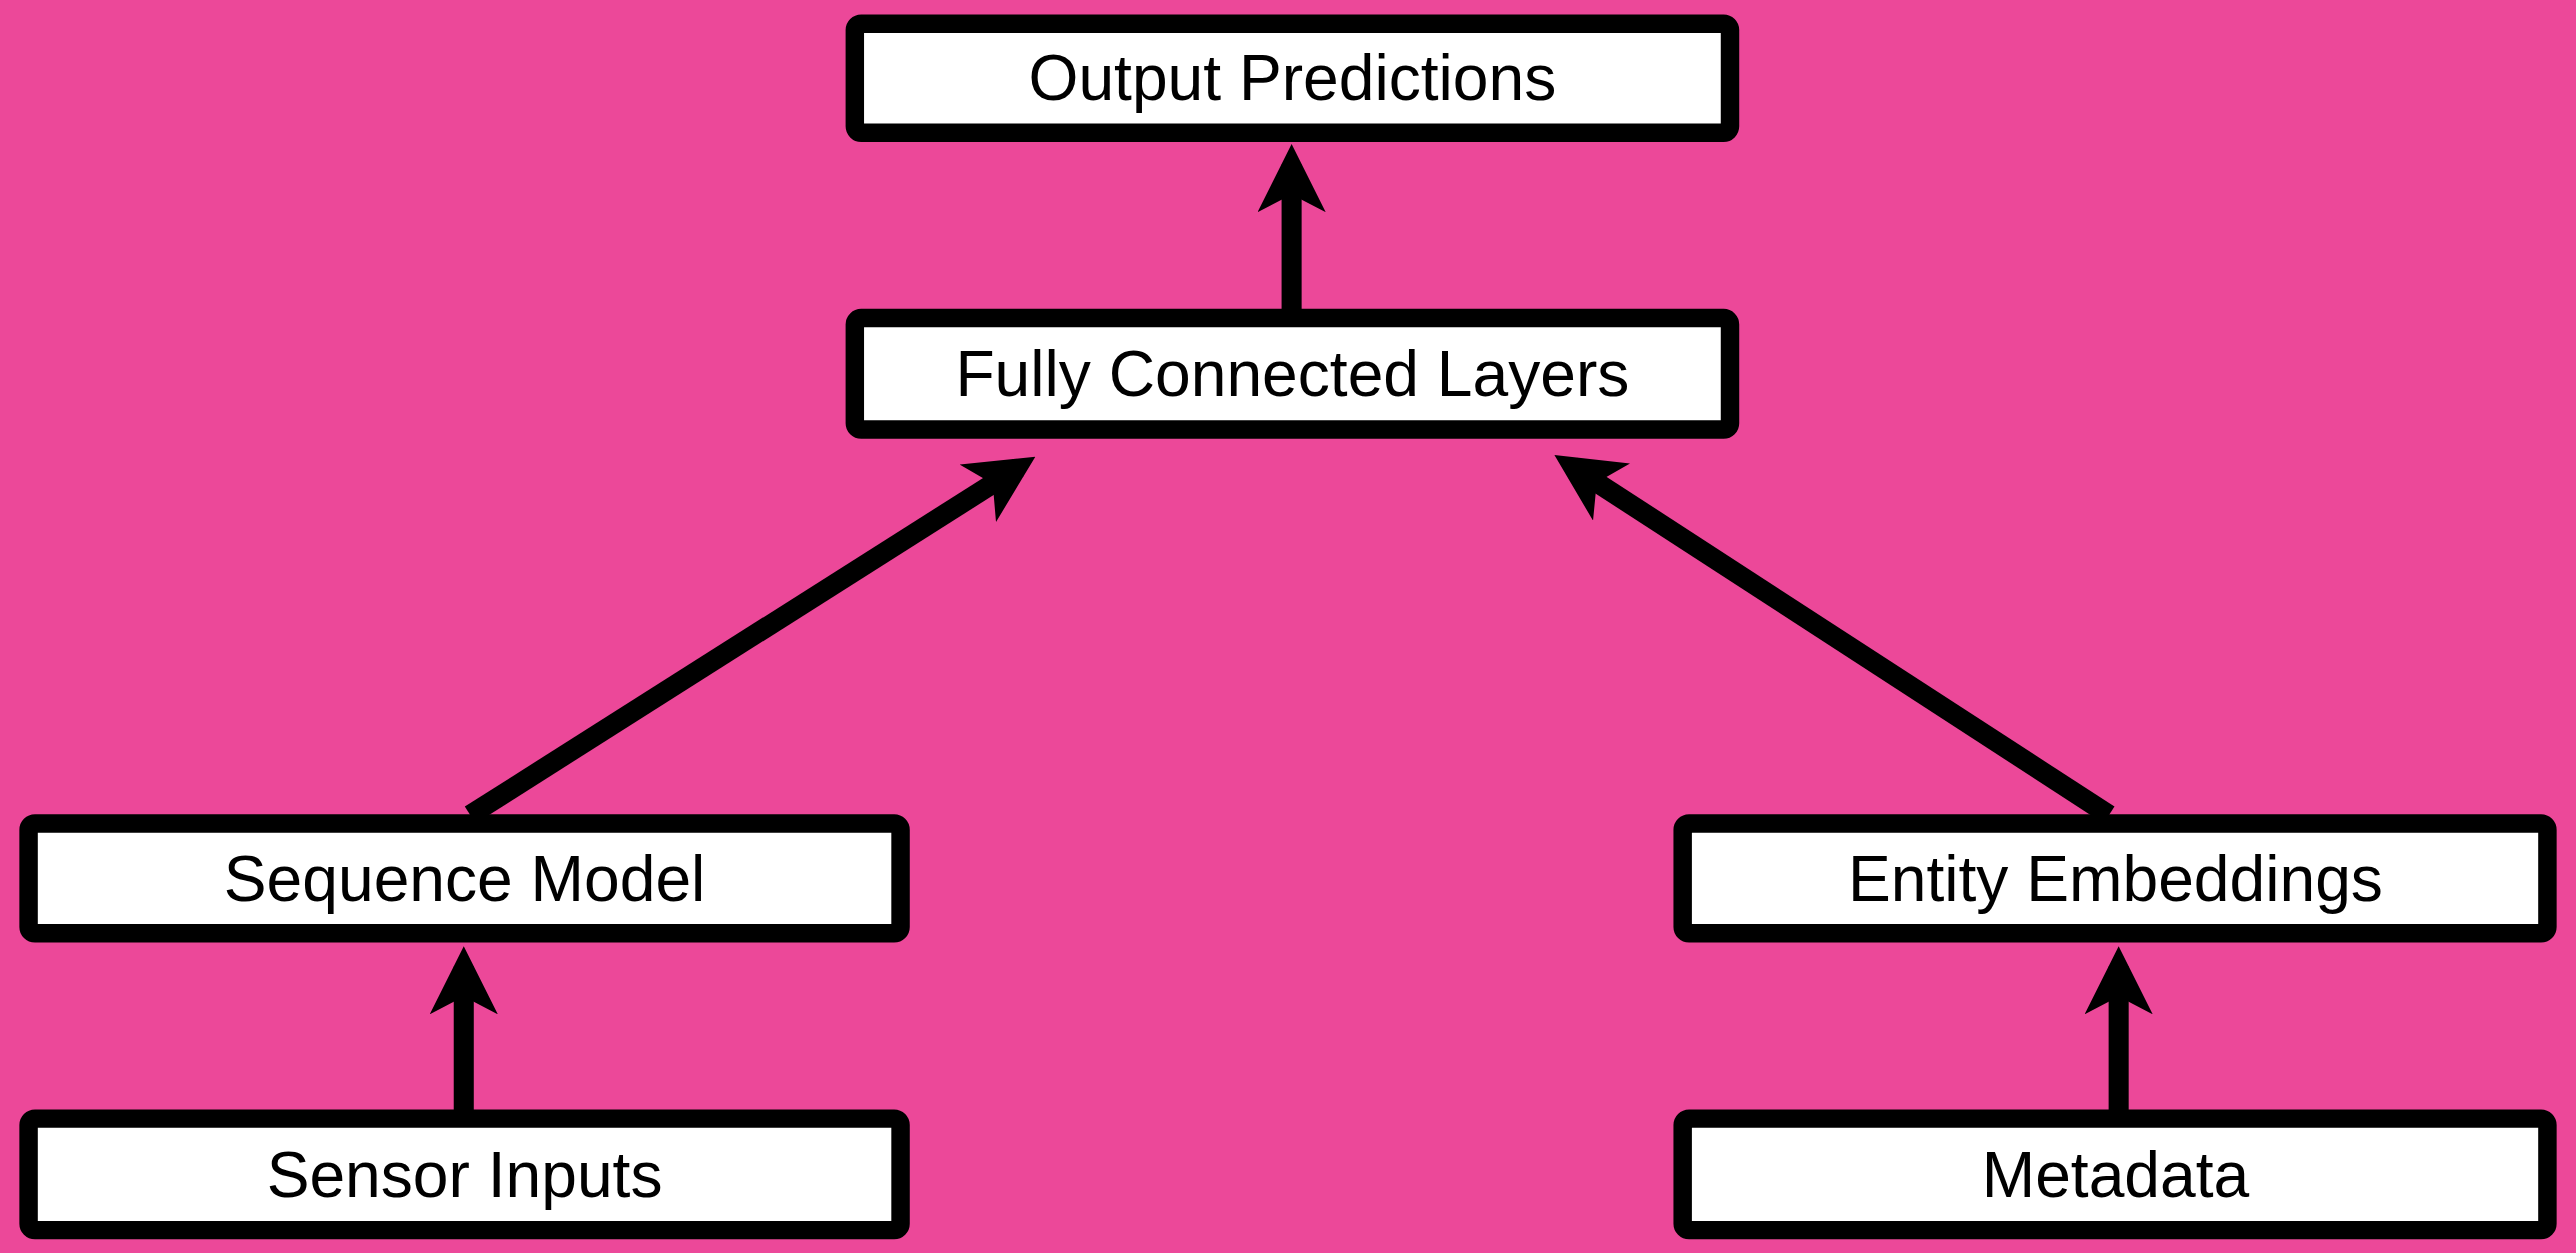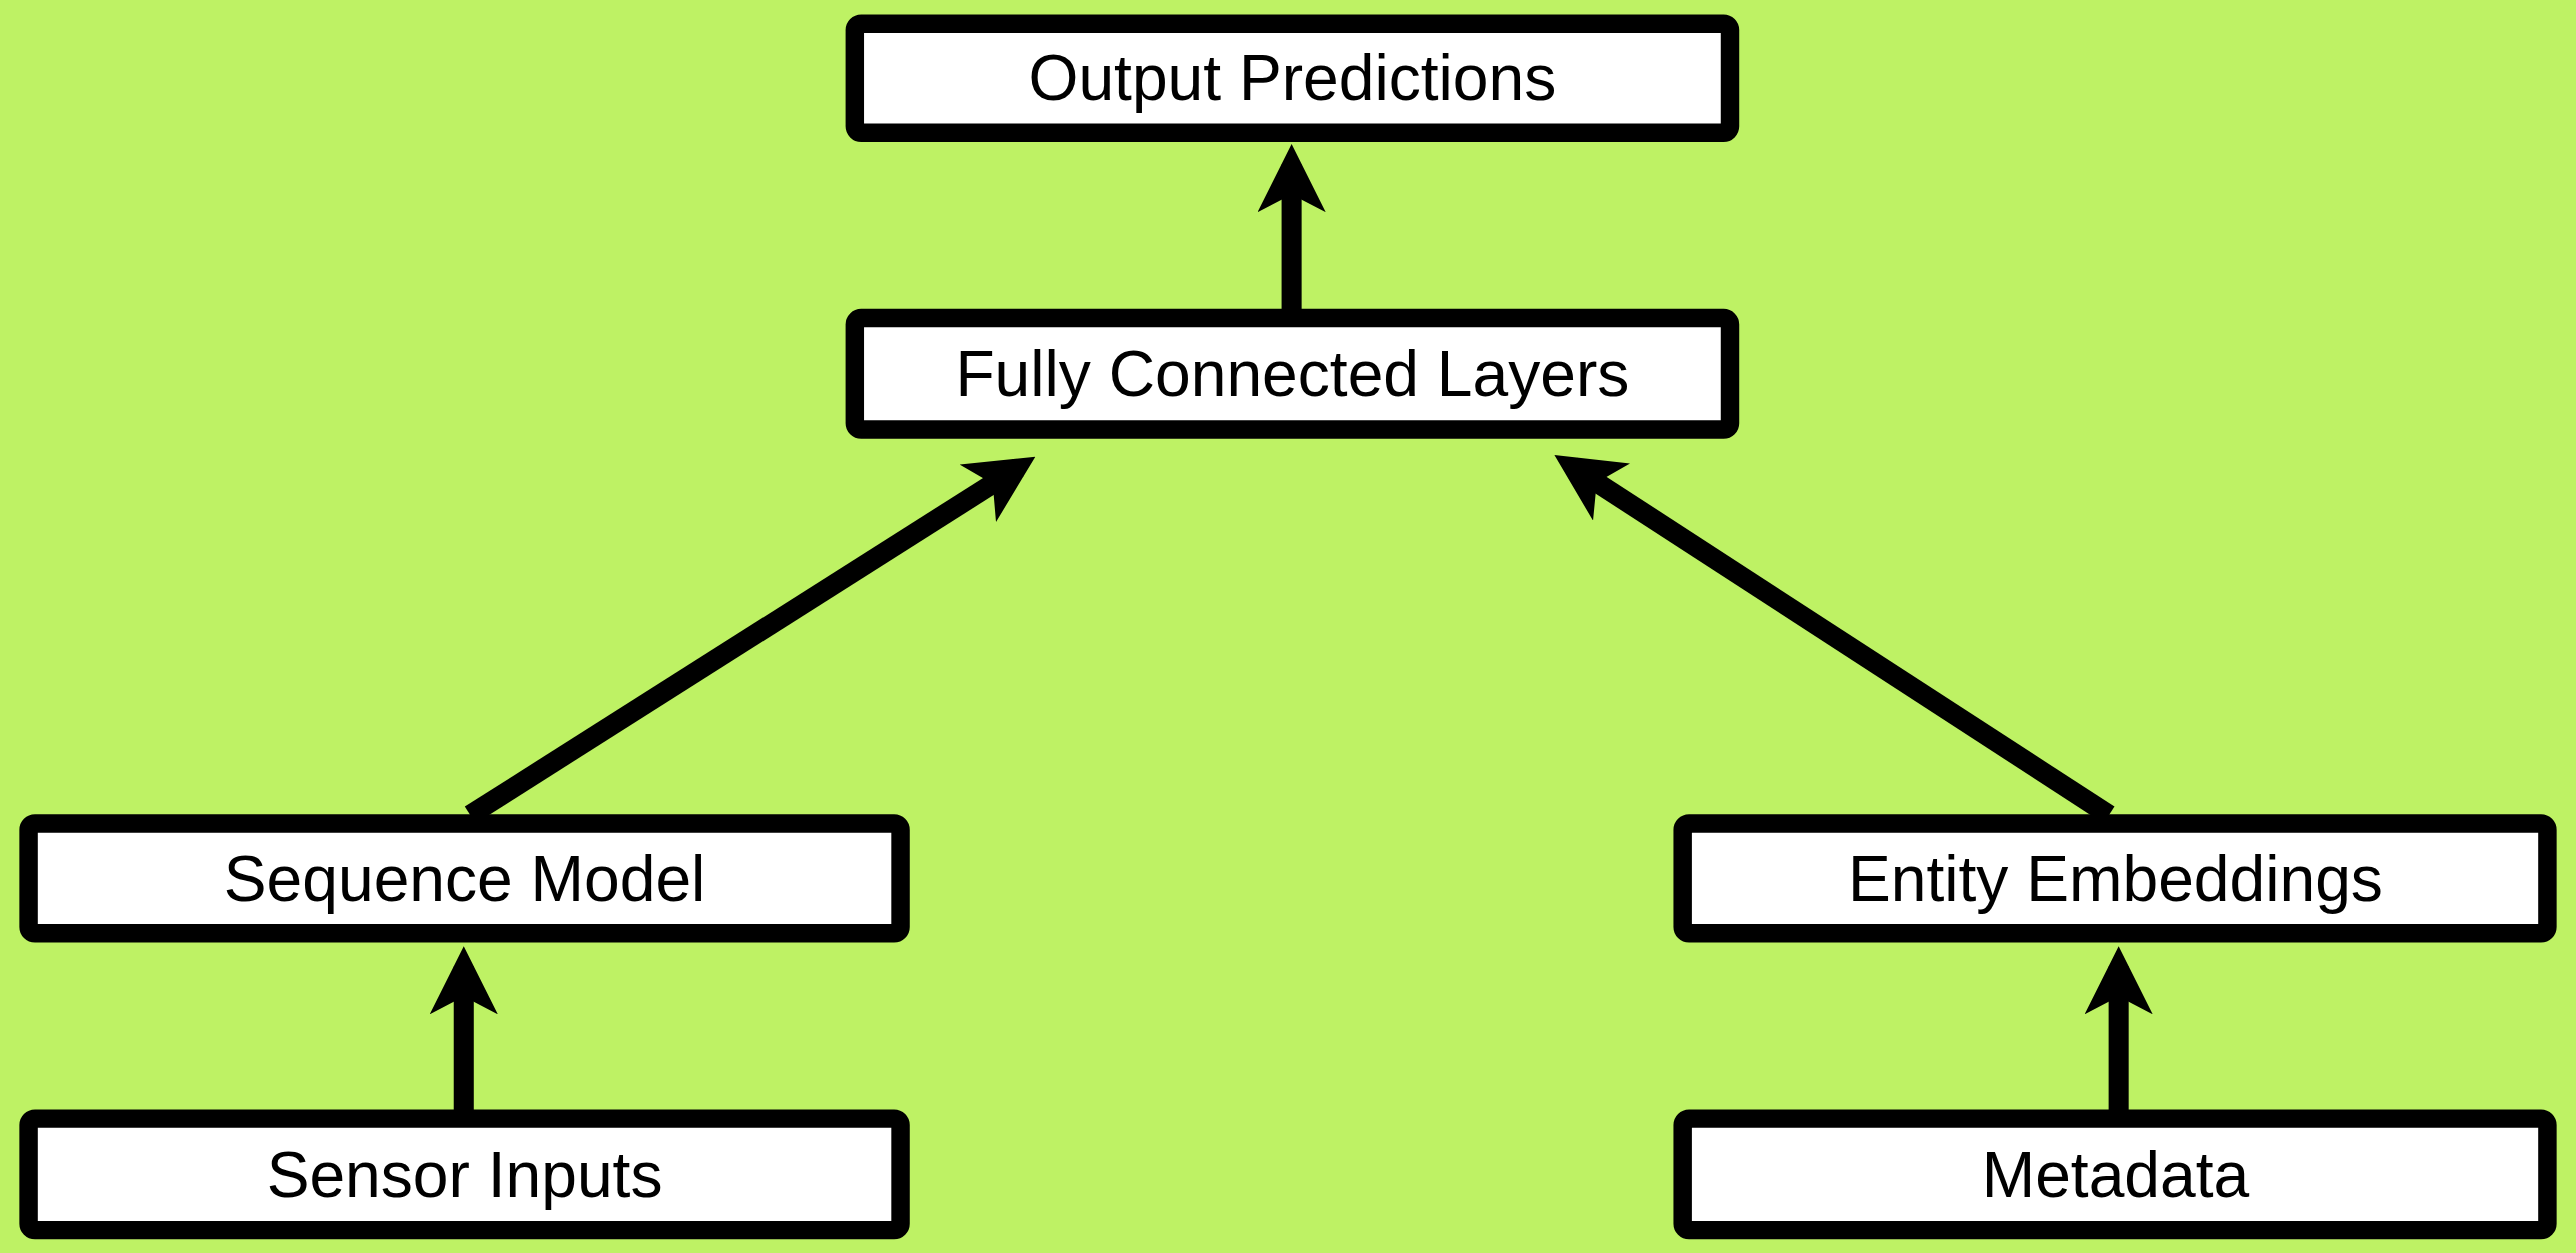--- a/index.html
+++ b/index.html
@@ -6,21 +6,21 @@
     margin: 0;
     padding: 0;
     width: 100%;
     height: 100%;
     background: #ffffff;
     overflow: hidden;
   }
   .diagram-wrap {
     width: 100vw;
     height: 100vh;
-    background: #bef264;
+    background: #ec4899;
   }
   svg {
     display: block;
     width: 100%;
     height: 100%;
   }
   .node-box {
     fill: #ffffff;
     stroke: #000000;
     stroke-width: 23;

